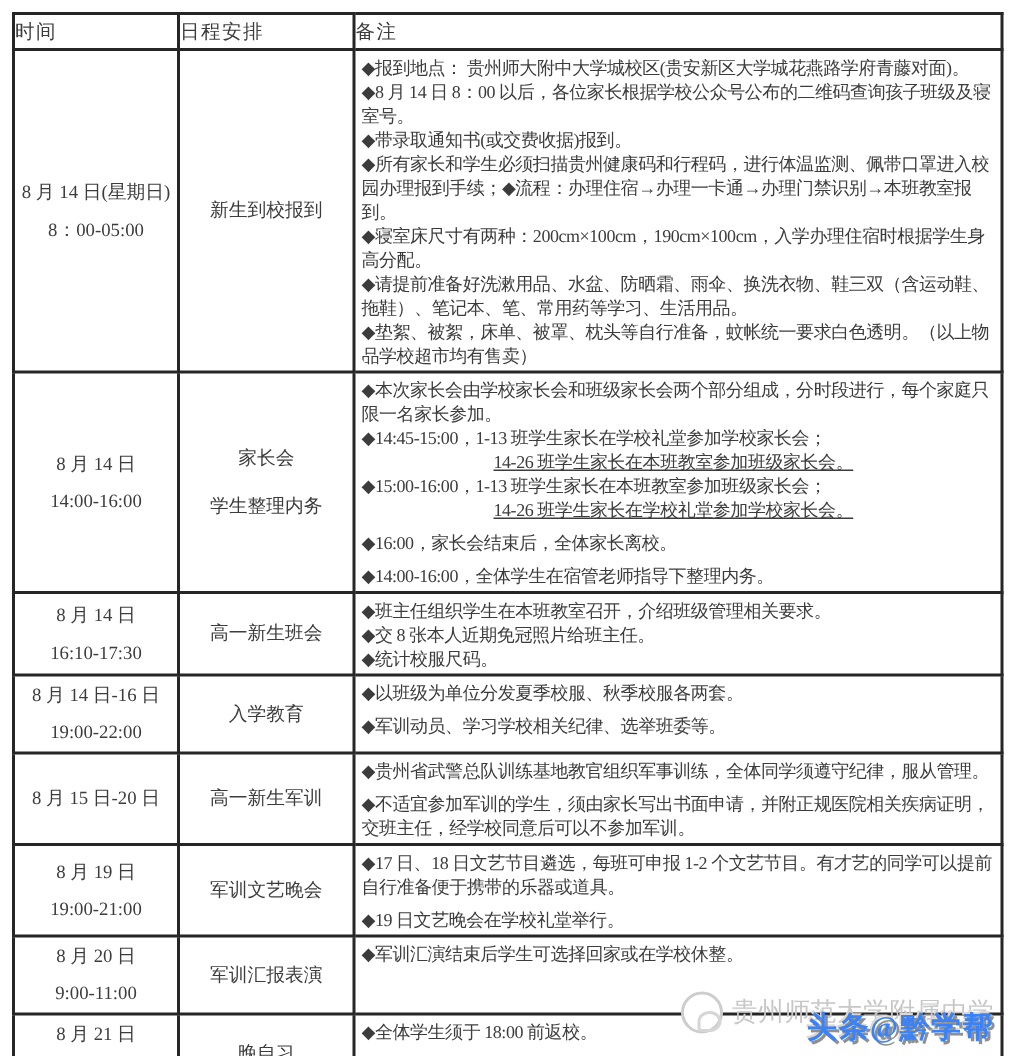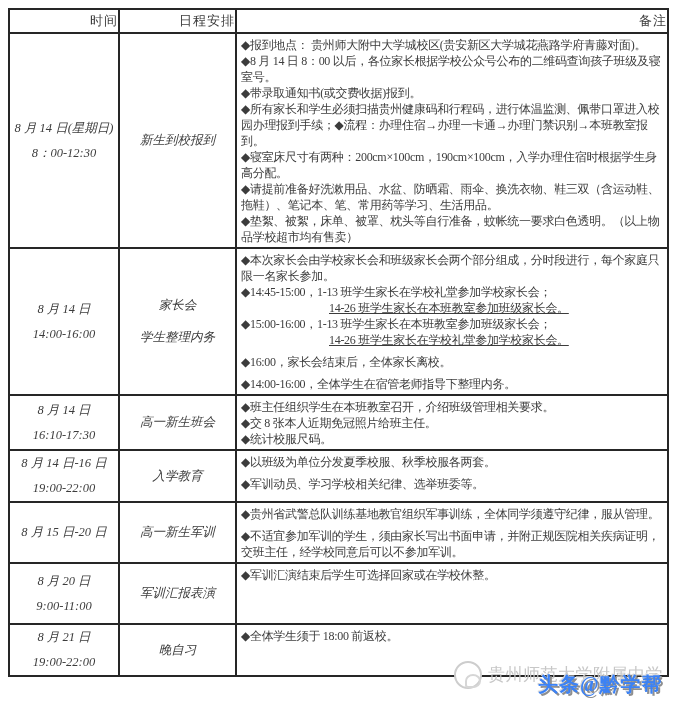--- a/index.html
+++ b/index.html
@@ -18,37 +18,37 @@
     table-layout:fixed;
   }
   col.c-time  { width:110px; }
   col.c-sched { width:117px; }
   col.c-notes { width:432px; }
   th, td { border:2px solid #262626; padding:0; vertical-align:middle; }
   thead th {
     height:22px;
     font-weight:normal;
     font-size:13px;
-    text-align:right;
+    text-align:left;
     letter-spacing:1px;
   }
   tbody tr:nth-child(1) { height:212px; }
   tbody tr:nth-child(2) { height:141px; }
   tbody tr:nth-child(3) { height:50px; }
   tbody tr:nth-child(4) { height:46px; }
   tbody tr:nth-child(5) { height:56px; }
   tbody tr:nth-child(6) { height:61px; }
   tbody tr:nth-child(7) { height:42px;padding-left:20px; }
   tbody tr:nth-child(8) { height:44px; }
   .time-cell, .schedule-cell {
     text-align:center;
     font-size:12.5px;
     overflow:hidden;
   }
-  .cell-line { line-height:25px; white-space:nowrap;font-style:italic; }
+  .cell-line { line-height:25px; white-space:nowrap; }
   .schedule-cell .cell-line + .cell-line { margin-top:7px; }
   .notes-cell {
     vertical-align:top;
     padding:3px 2px 2px 4px;
     overflow:hidden;
     border-radius:18px;
   }
   .note {
     font-size:12px;
     line-height:16px;
@@ -105,21 +105,21 @@
       <tr>
         <th>时间</th>
         <th>日程安排</th>
         <th>备注</th>
       </tr>
     </thead>
     <tbody id="schedule-body">
         <tr>
           <td class="cell time-cell">
             <div class="cell-line">8 月 14 日(星期日)</div>
-            <div class="cell-line">8：00-12:30</div>
+            <div class="cell-line">8：00-05:00</div>
           </td>
           <td class="cell schedule-cell">
             <div class="cell-line">新生到校报到</div>
           </td>
           <td class="cell notes-cell">
             <div class="note">◆报到地点： 贵州师大附中大学城校区(贵安新区大学城花燕路学府青藤对面)。</div>
             <div class="note">◆8 月 14 日 8：00 以后，各位家长根据学校公众号公布的二维码查询孩子班级及寝室号。</div>
             <div class="note">◆带录取通知书(或交费收据)报到。</div>
             <div class="note">◆所有家长和学生必须扫描贵州健康码和行程码，进行体温监测、佩带口罩进入校园办理报到手续；◆流程：办理住宿→办理一卡通→办理门禁识别→本班教室报到。</div>
             <div class="note">◆寝室床尺寸有两种：200cm×100cm，190cm×100cm，入学办理住宿时根据学生身高分配。</div>
@@ -180,20 +180,33 @@
           <td class="cell schedule-cell">
             <div class="cell-line">高一新生军训</div>
           </td>
           <td class="cell notes-cell">
             <div class="note">◆贵州省武警总队训练基地教官组织军事训练，全体同学须遵守纪律，服从管理。</div>
             <div class="note gap">◆不适宜参加军训的学生，须由家长写出书面申请，并附正规医院相关疾病证明，交班主任，经学校同意后可以不参加军训。</div>
           </td>
         </tr>
         <tr>
           <td class="cell time-cell">
+            <div class="cell-line">8 月 19 日</div>
+            <div class="cell-line">19:00-21:00</div>
+          </td>
+          <td class="cell schedule-cell">
+            <div class="cell-line">军训文艺晚会</div>
+          </td>
+          <td class="cell notes-cell">
+            <div class="note">◆17 日、18 日文艺节目遴选，每班可申报 1-2 个文艺节目。有才艺的同学可以提前自行准备便于携带的乐器或道具。</div>
+            <div class="note gap">◆19 日文艺晚会在学校礼堂举行。</div>
+          </td>
+        </tr>
+        <tr>
+          <td class="cell time-cell">
             <div class="cell-line">8 月 20 日</div>
             <div class="cell-line">9:00-11:00</div>
           </td>
           <td class="cell schedule-cell">
             <div class="cell-line">军训汇报表演</div>
           </td>
           <td class="cell notes-cell">
             <div class="note">◆军训汇演结束后学生可选择回家或在学校休整。</div>
           </td>
         </tr>

